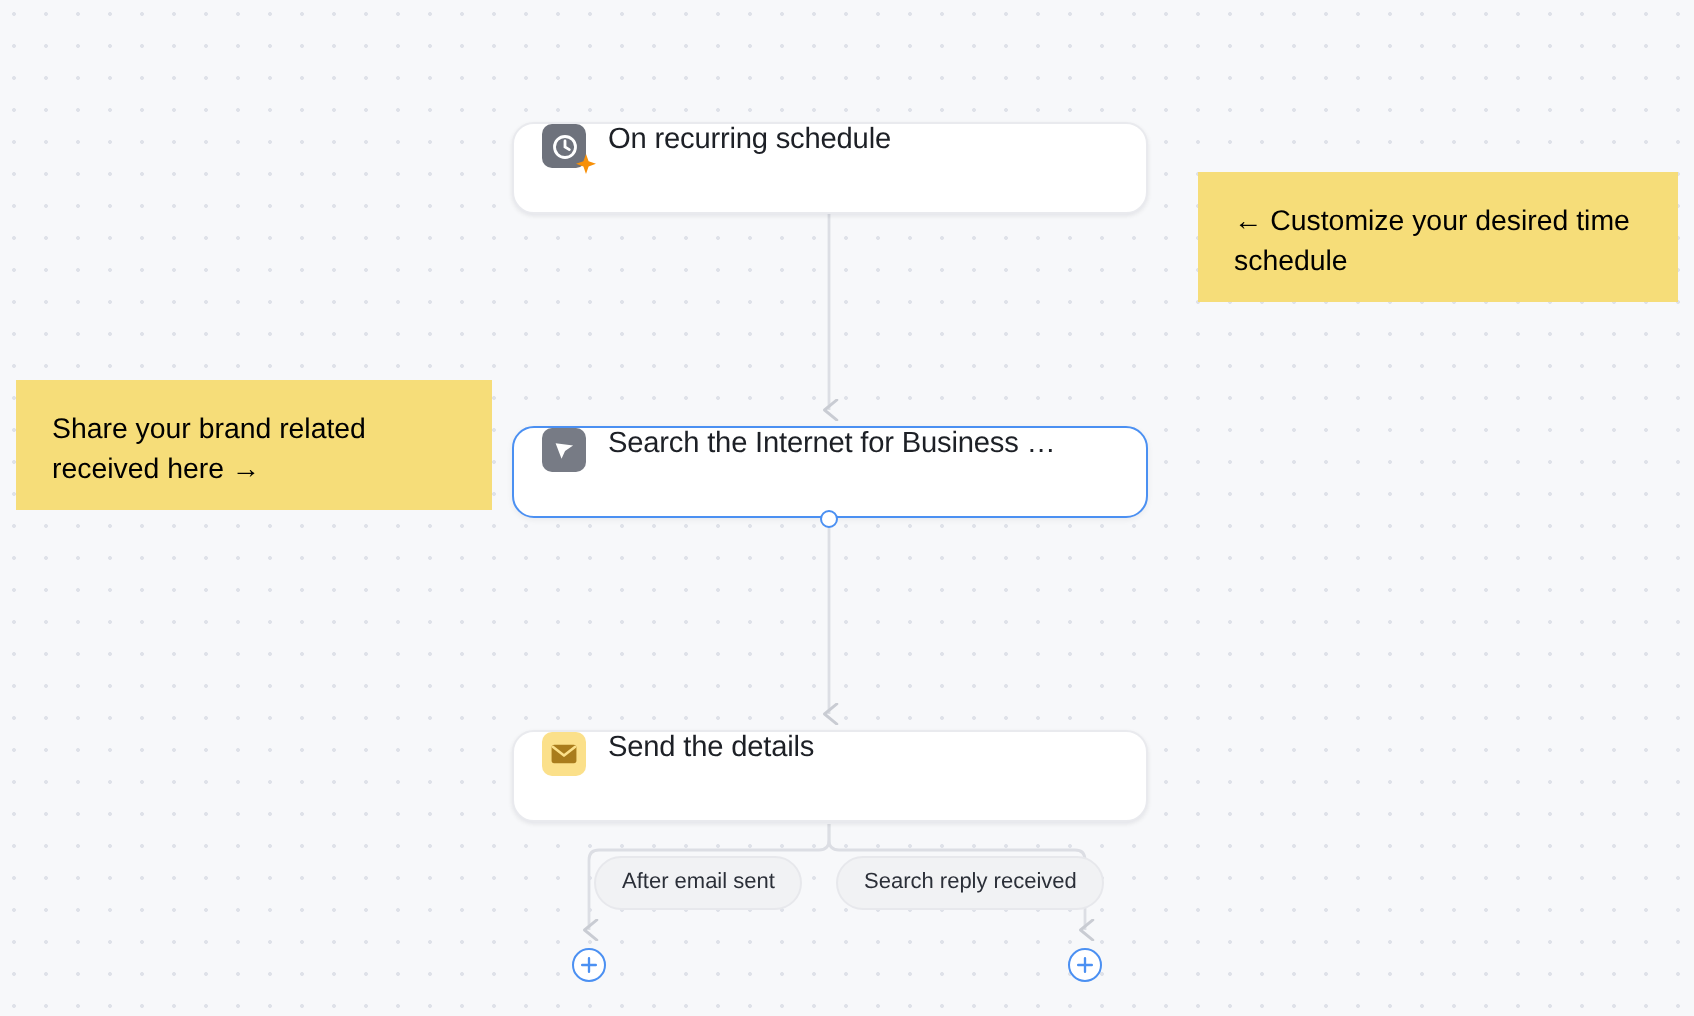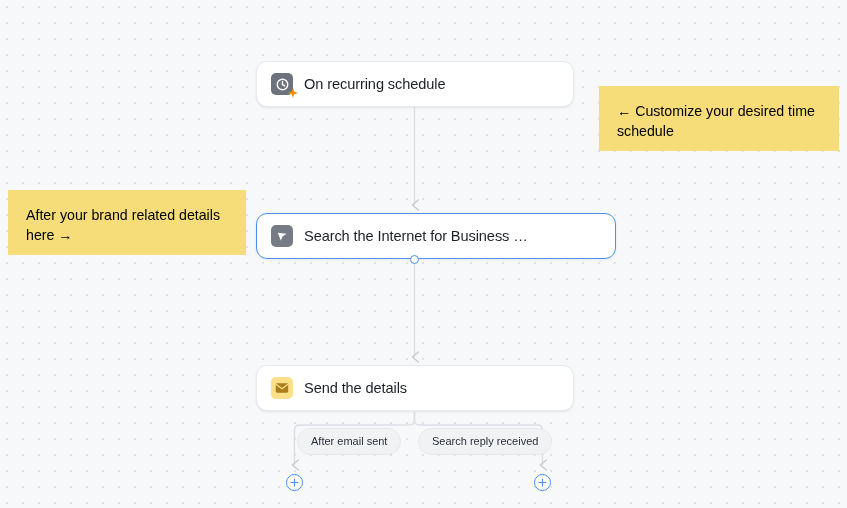--- a/index.html
+++ b/index.html
@@ -19,21 +19,21 @@
     background-image:
       radial-gradient(circle at 1px 1px, #dfe2e9 0.9px, transparent 1.1px);
     background-size: 16px 16px;
     background-position: 6px 6px;
   }
 
   
   .node {
     position: absolute;
     display: flex;
-    align-items: center;
+    align-items: flex-start;
     gap: 11px;
     background: #ffffff;
     border: 1px solid #e9eaee;
     border-radius: 11px;
     padding: 0 14px;
     box-shadow: 0 1px 2px rgba(16, 24, 40, 0.05),
                 0 1px 3px rgba(16, 24, 40, 0.04);
     z-index: 5;
   }
   .node.selected {
@@ -166,21 +166,21 @@
       </svg>
       <span class="spark">
         <svg width="10" height="11" viewBox="0 0 10 11">
           <path d="M5,0 L6.3,3.6 L10,4.9 L6.3,6.2 L5,10 L3.7,6.2 L0,4.9 L3.7,3.6 Z" fill="#f79009"></path>
         </svg>
       </span>
     </span>
     <span class="node-label">On recurring schedule</span>
   </div>
 
-  <div class="node selected" style="left:256px; top:213px; width:360px; height:46px;">
+  <div class="node selected" style="left:256px; top:213px; width:318px; height:46px;">
     <span class="icon-tile gray-mid">
       <svg width="14" height="14" viewBox="0 0 16 16">
         <path d="M3.2,4.2 L13.2,5.4 L8.6,8.6 L6.6,13.0 Z" fill="#ffffff"></path>
       </svg>
     </span>
     <span class="node-label">Search the Internet for Business …</span>
   </div>
   <div class="port" style="left:410px; top:255px;"></div>
 
   <div class="node" style="left:256px; top:365px; width:318px; height:46px;">
@@ -211,17 +211,17 @@
     <svg width="9" height="9" viewBox="0 0 10 10">
       <path d="M5,1.2 L5,8.8 M1.2,5 L8.8,5" stroke="#4b90f2" stroke-width="1.3" stroke-linecap="round"></path>
     </svg>
   </div>
 
   <div class="callout" style="left:599px; top:86px; width:240px; height:65px;">
     <span>← Customize your desired time schedule</span>
   </div>
 
   <div class="callout" style="left:8px; top:190px; width:238px; height:65px;">
-    <span>After your brand related details here →</span>
+    <span>Share your brand related received here →</span>
   </div>
 
 
 </div>
 
 </body></html>

